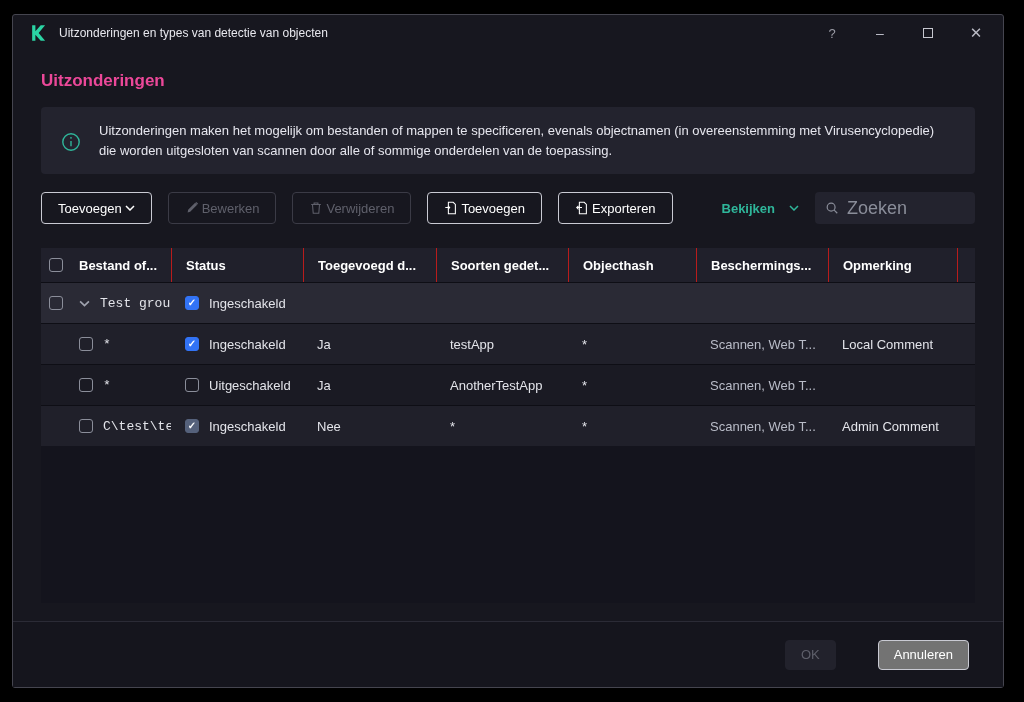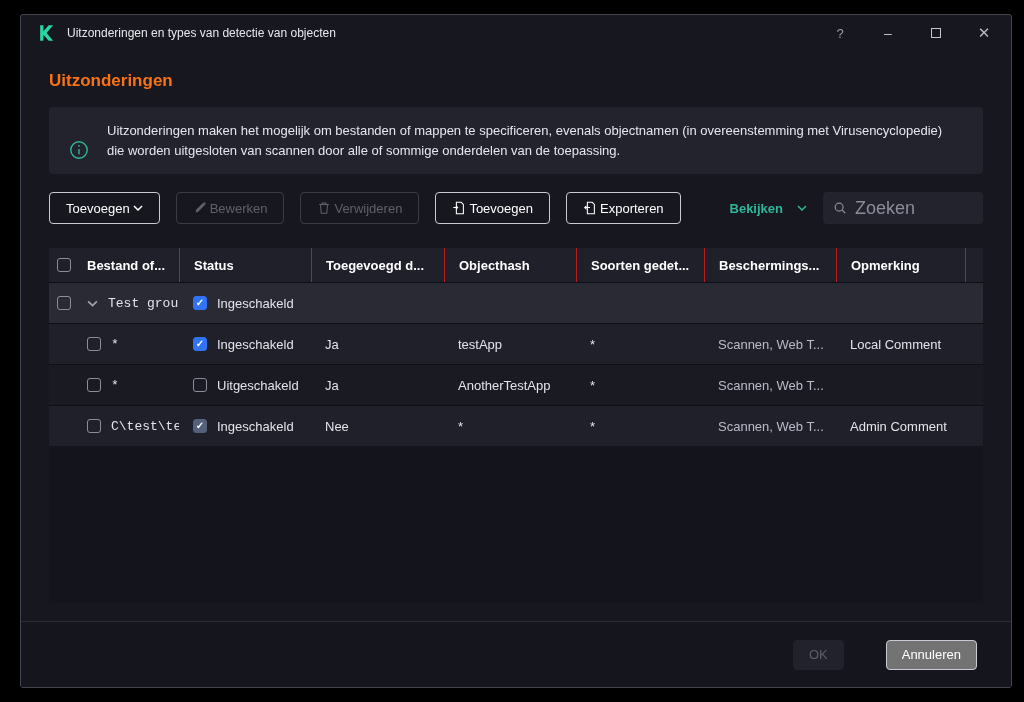--- a/index.html
+++ b/index.html
@@ -5,38 +5,38 @@
   * { box-sizing: border-box; margin: 0; padding: 0; }
   html,body { width:1024px; height:702px; }
   body {
     background:#000;
     font-family:"Liberation Sans", sans-serif;
     position:relative;
     overflow:hidden;
     color:#e6e6ee;
   }
   .window {
-    position:absolute; left:20px; top:14px; width:992px; height:674px;
+    position:absolute; left:12px; top:14px; width:992px; height:674px;
     background:#17171f; border:1px solid #45454f; border-radius:3px;
   }
   
   .titlebar { height:36px; display:flex; align-items:center; padding:0 16px; }
   .logo { width:18px; height:18px; display:inline-flex; }
   .win-title { font-size:12px; color:#e8e8ee; margin-left:12px; }
   .win-controls { margin-left:auto; display:flex; align-items:center; gap:26px; }
   .win-btn { width:22px; text-align:center; color:#b9bac4; font-size:14px; cursor:default; }
   .win-btn.help { color:#9b9ca6; font-size:13px; }
   .win-btn.max span { display:inline-block; width:10px; height:10px; border:1px solid #c6c7cf; }
   .win-btn.close { font-size:15px; }
   
-  .page-title { margin:20px 28px 12px; font-size:17px; font-weight:700; color:#f97316; }
+  .page-title { margin:20px 28px 12px; font-size:17px; font-weight:700; color:#ec4899; }
   
   .infobox {
     margin:16px 28px 0; background:#23232e; border-radius:4px;
-    display:flex; gap:18px; padding:14px 20px; align-items:flex-end;
+    display:flex; gap:18px; padding:14px 20px; align-items:center;
   }
   .info-icon { flex:0 0 20px; margin-top:2px; }
   .info-text { font-size:13px; line-height:1.5; color:#e6e6ee; max-width:850px; }
   
   .toolbar { margin:18px 28px 0; display:flex; align-items:center; gap:16px; }
   .btn {
     height:32px; padding:0 16px; display:inline-flex; align-items:center; gap:3px;
     background:transparent; border:1px solid #c9cad3; border-radius:4px;
     color:#fff; font-size:13px; cursor:pointer; white-space:nowrap;
   }
@@ -192,22 +192,22 @@
 
   <div class="table">
 
     <div class="thead grid-cols">
       <span class="hcheck">
           <span class="checkbox"></span>
         </span>
       <span class="hcell first">Bestand of...</span>
       <span class="hcell">Status</span>
       <span class="hcell">Toegevoegd d...</span>
+      <span class="hcell">Soorten gedet...</span>
       <span class="hcell">Objecthash</span>
-      <span class="hcell">Soorten gedet...</span>
       <span class="hcell">Beschermings...</span>
       <span class="hcell">Opmerking</span>
       <span class="hcell"></span>
     </div>
 
     <div class="row group grid-cols">
       <span class="hcheck">
           <span class="checkbox"></span>
         </span>
       <span class="cell flex">

